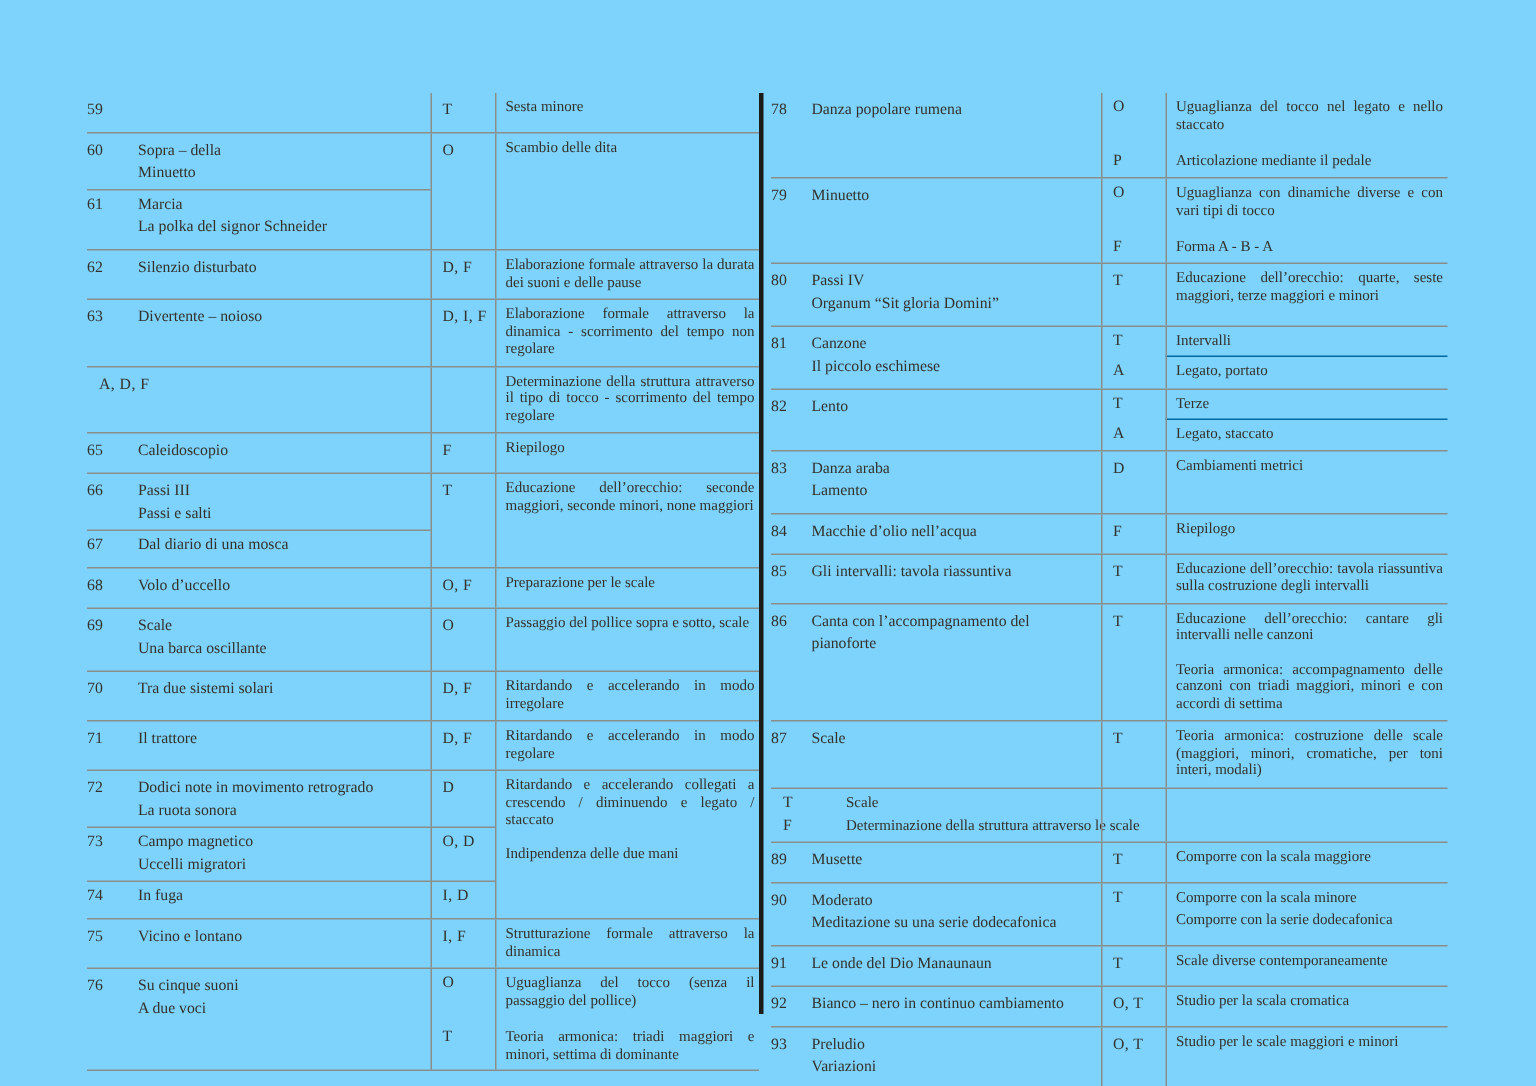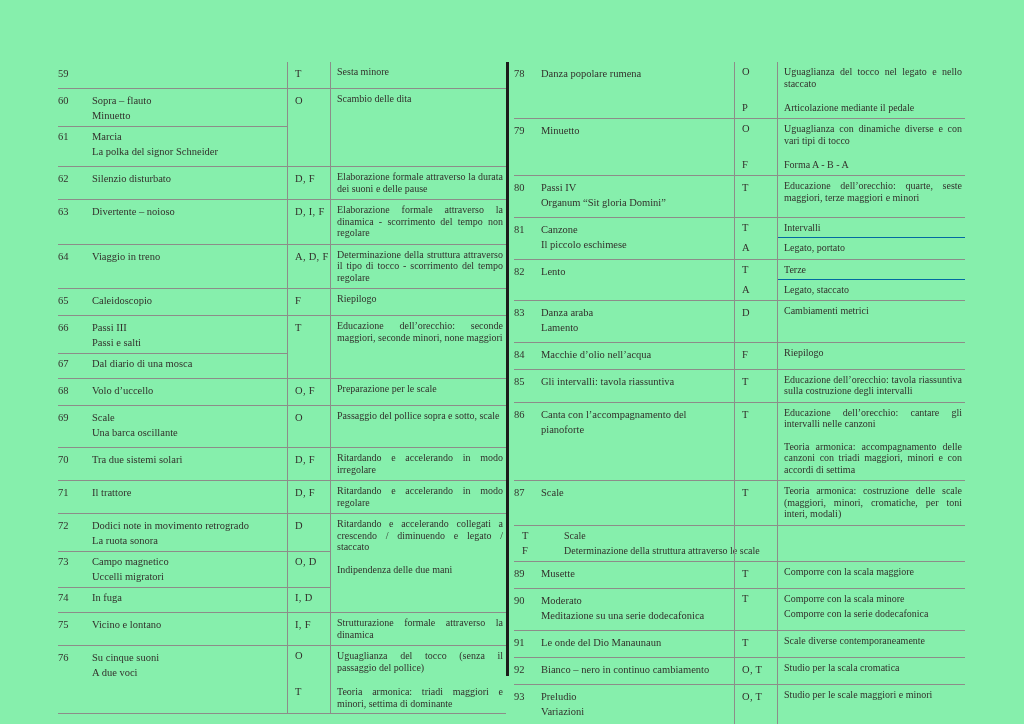--- a/index.html
+++ b/index.html
@@ -1,16 +1,16 @@
 <!DOCTYPE html>
 <html><head>
 <meta charset="utf-8">
 <style>
   html,body{margin:0;padding:0;background:#e9e9e7;}
-  .page{position:relative;width:1024px;height:724px;background:#86efac;overflow:hidden;
+  .page{position:relative;width:1024px;height:724px;background:#7dd3fc;overflow:hidden;
         font-family:"Liberation Serif","DejaVu Serif",serif;color:#33312c;}
   .col{position:absolute;top:62px;}
   #col-left{left:58px;width:448px;--r1:229px;--r2:272px;}
   #col-right{left:514px;width:451px;--r1:220px;--r2:263px;}
   .divider{position:absolute;left:506px;top:62px;width:3px;height:614px;background:#1b1b1a;}
 
   .block{position:relative;display:flex;align-items:flex-start;
          border-bottom:1px solid #8c8d89;padding:2px 0 3px;}
   .rule{position:absolute;top:0;bottom:0;width:1px;background:#8c8d89;}
   .rule1{left:var(--r1);} .rule2{left:var(--r2);}
@@ -63,21 +63,21 @@
         </div>
       </div>
       <div class="block eb">
         <i class="rule rule1"></i>
         <i class="rule rule2"></i>
         <div class="entries">
           <div class="entry">
             <div class="nt">
               <span class="num">60</span>
               <div class="titles">
-                <div class="tline">Sopra – flauto</div>
+                <div class="tline">Sopra – della</div>
                 <div class="tline">Minuetto</div>
               </div>
             </div>
             <span class="ecode">O</span>
             <i class="sep t"></i>
           </div>
           <div class="entry">
             <div class="nt">
               <span class="num">61</span>
               <div class="titles">
@@ -126,26 +126,20 @@
         </div>
         <div class="desc">
           <p class="dpar">Elaborazione formale attraverso la dinamica - scorrimento del tempo non regolare</p>
         </div>
       </div>
       <div class="block eb">
         <i class="rule rule1"></i>
         <i class="rule rule2"></i>
         <div class="entries">
           <div class="entry">
-            <div class="nt">
-              <span class="num">64</span>
-              <div class="titles">
-                <div class="tline">Viaggio in treno</div>
-              </div>
-            </div>
             <span class="ecode">A, D, F</span>
           </div>
         </div>
         <div class="desc">
           <p class="dpar">Determinazione della struttura attraverso il tipo di tocco - scorrimento del tempo regolare</p>
         </div>
       </div>
       <div class="block eb">
         <i class="rule rule1"></i>
         <i class="rule rule2"></i>

